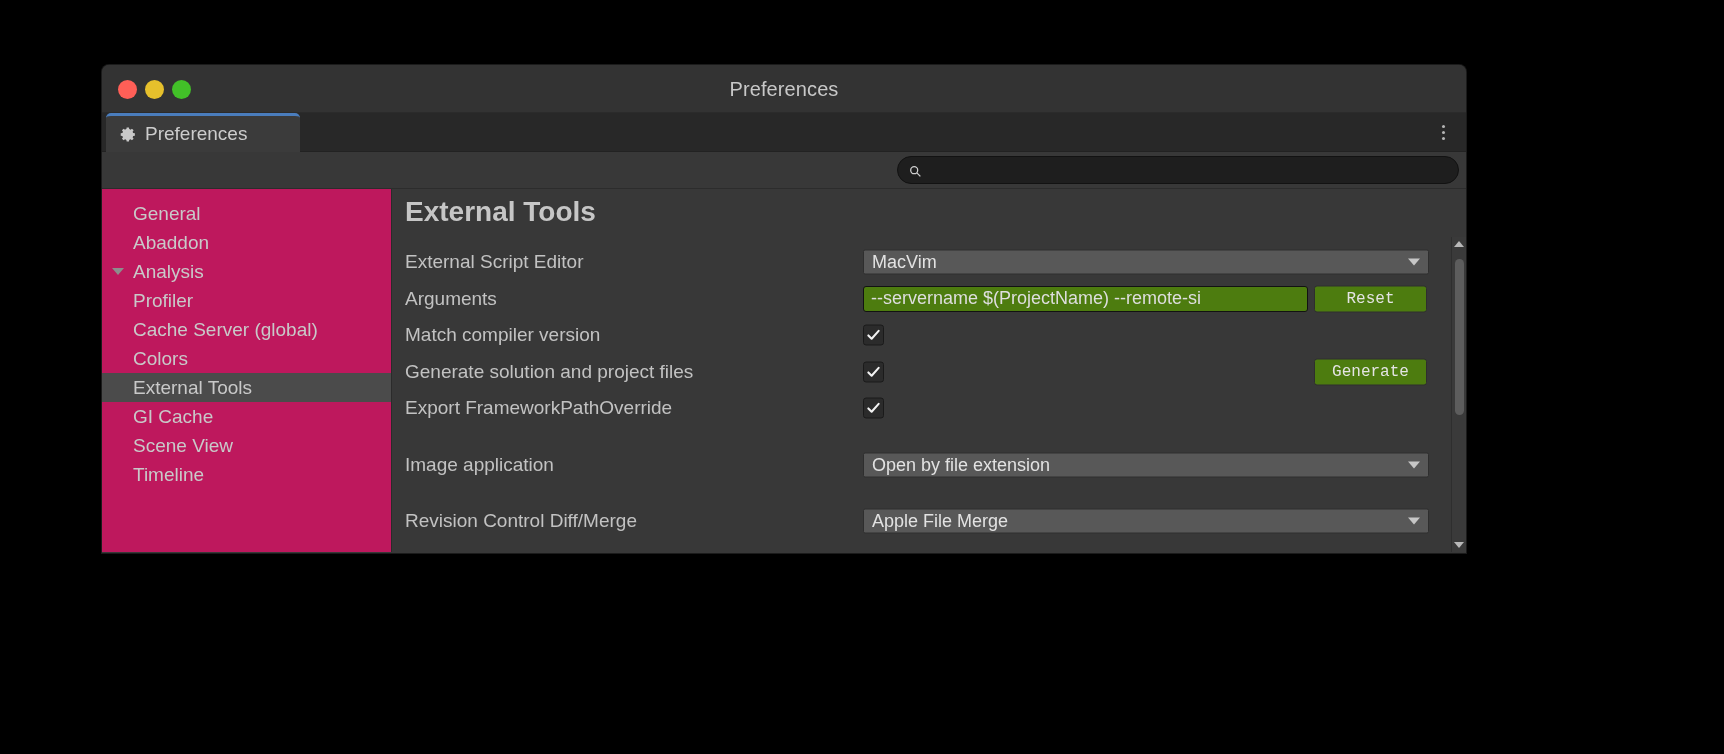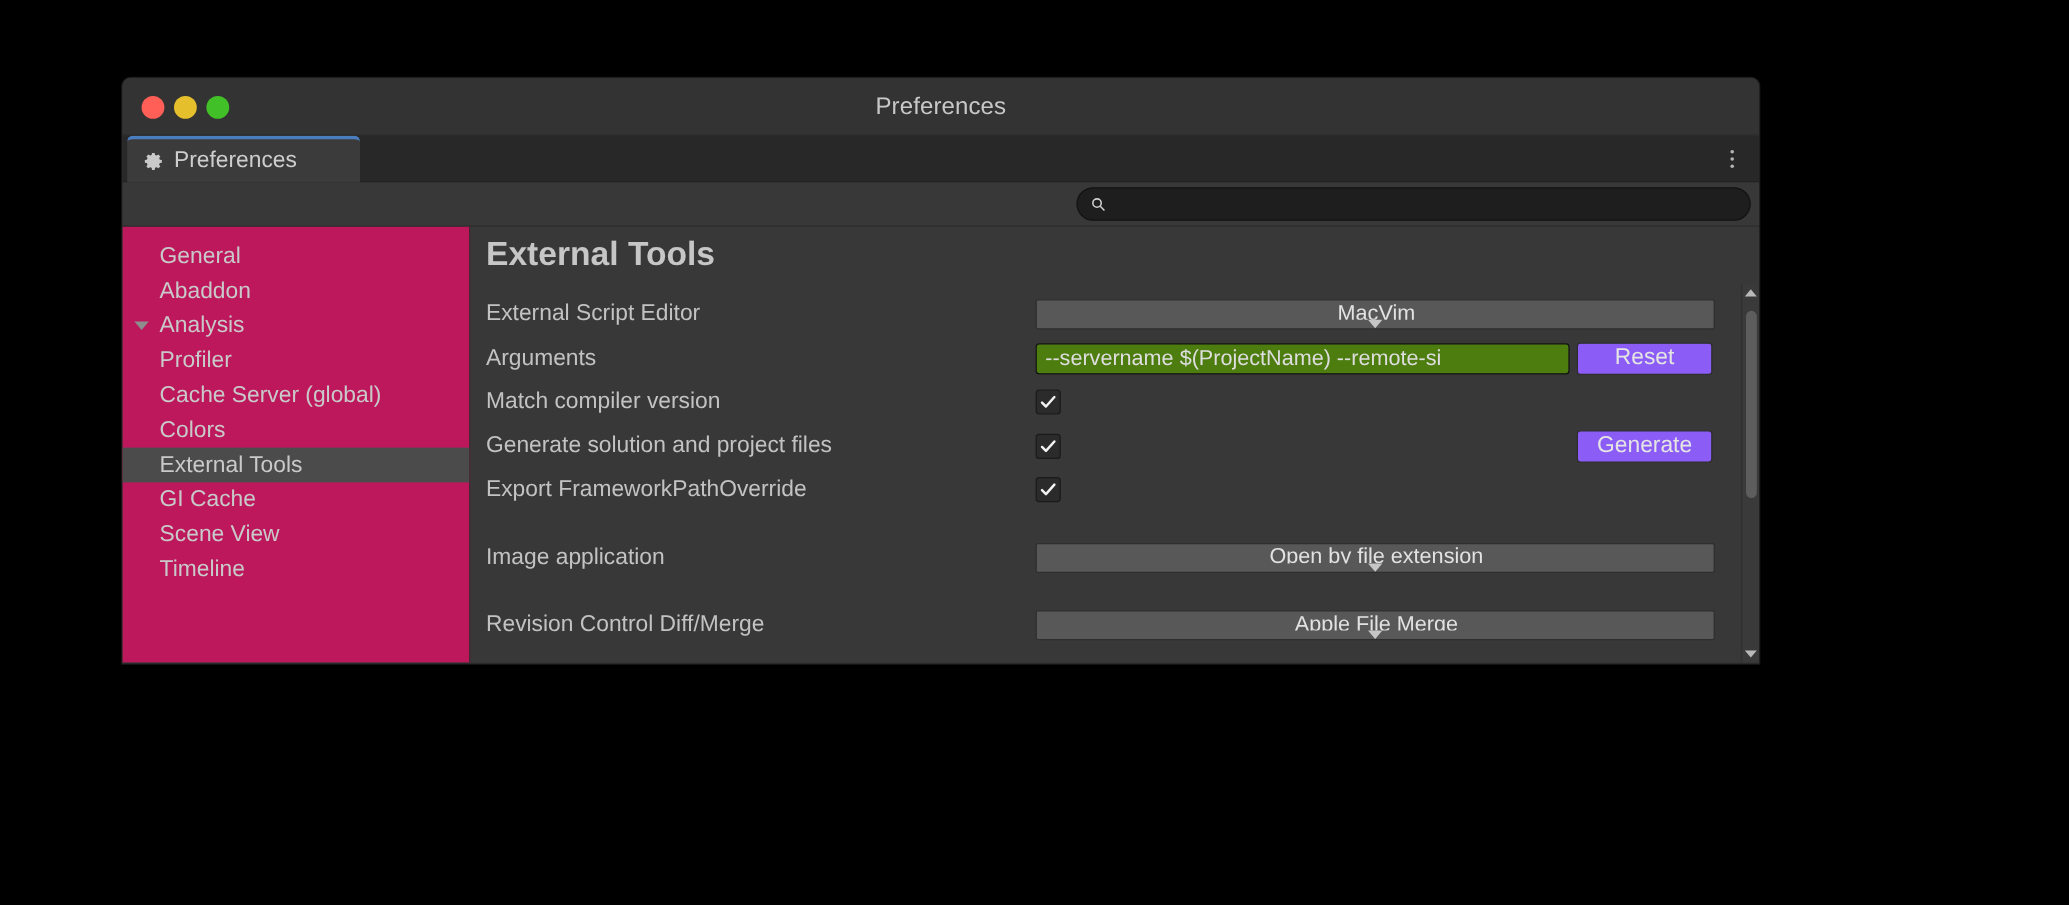--- a/index.html
+++ b/index.html
@@ -151,21 +151,20 @@
 
   .dd {
     width: 566px; height: 25px;
     background: #585858;
     border: 1px solid #2e2e2e;
     border-radius: 2px;
     display: flex; align-items: center;
     padding: 0 6px 0 8px;
     color: #e2e2e2; font-size: 18px;
     justify-content: space-between;
-    flex-direction: column;
   }
   .dd .caret {
     width: 0; height: 0;
     border-left: 6px solid transparent;
     border-right: 6px solid transparent;
     border-top: 7px solid #c6c6c6;
     margin-right: 2px;
   }
   .dd .val { overflow: hidden; white-space: nowrap; }
 
@@ -185,26 +184,27 @@
     background: #2b2b2b;
     border: 1px solid #1a1a1a;
     border-radius: 3px;
     position: relative;
   }
   .chk svg { position: absolute; left: 2px; top: 2px; }
 
   .btn {
     position: absolute; top: 50%; transform: translateY(-50%);
     height: 27px;
-    background: #8b5cf6;
+    background: #4d7c0f;
     border: 1px solid #2e2e2e;
     border-radius: 3px;
     display: flex; align-items: center; justify-content: center;
-    color: #e4e4e4; font-size: 19px;
+    color: #e4e4e4; font-size: 16px;
     padding: 0 14px;
+    font-family: Liberation Mono, monospace;
   }
   .btn.reset    { left: 922px; width: 113px; }
   .btn.generate { left: 922px; width: 113px; }
 
   .spacer { height: 20px; }
 
   
   .vscroll {
     position: absolute; right: 0; top: 48px; bottom: 0;
     width: 15px;

